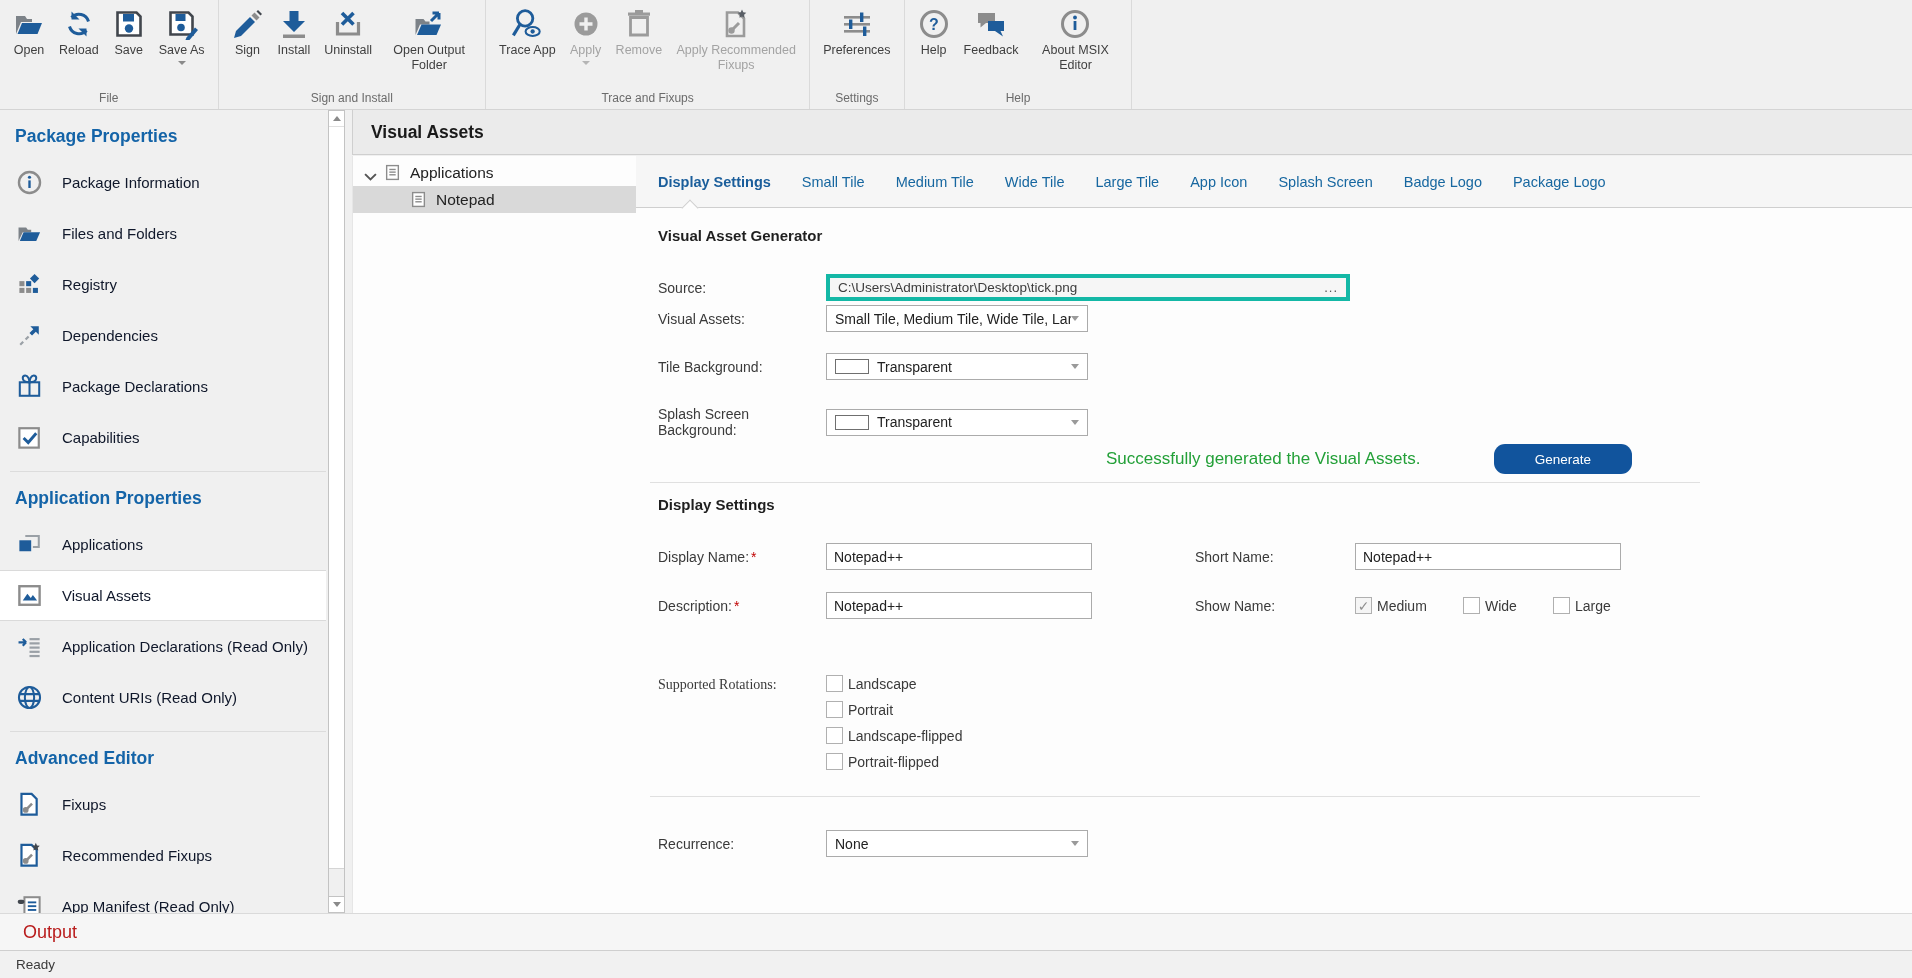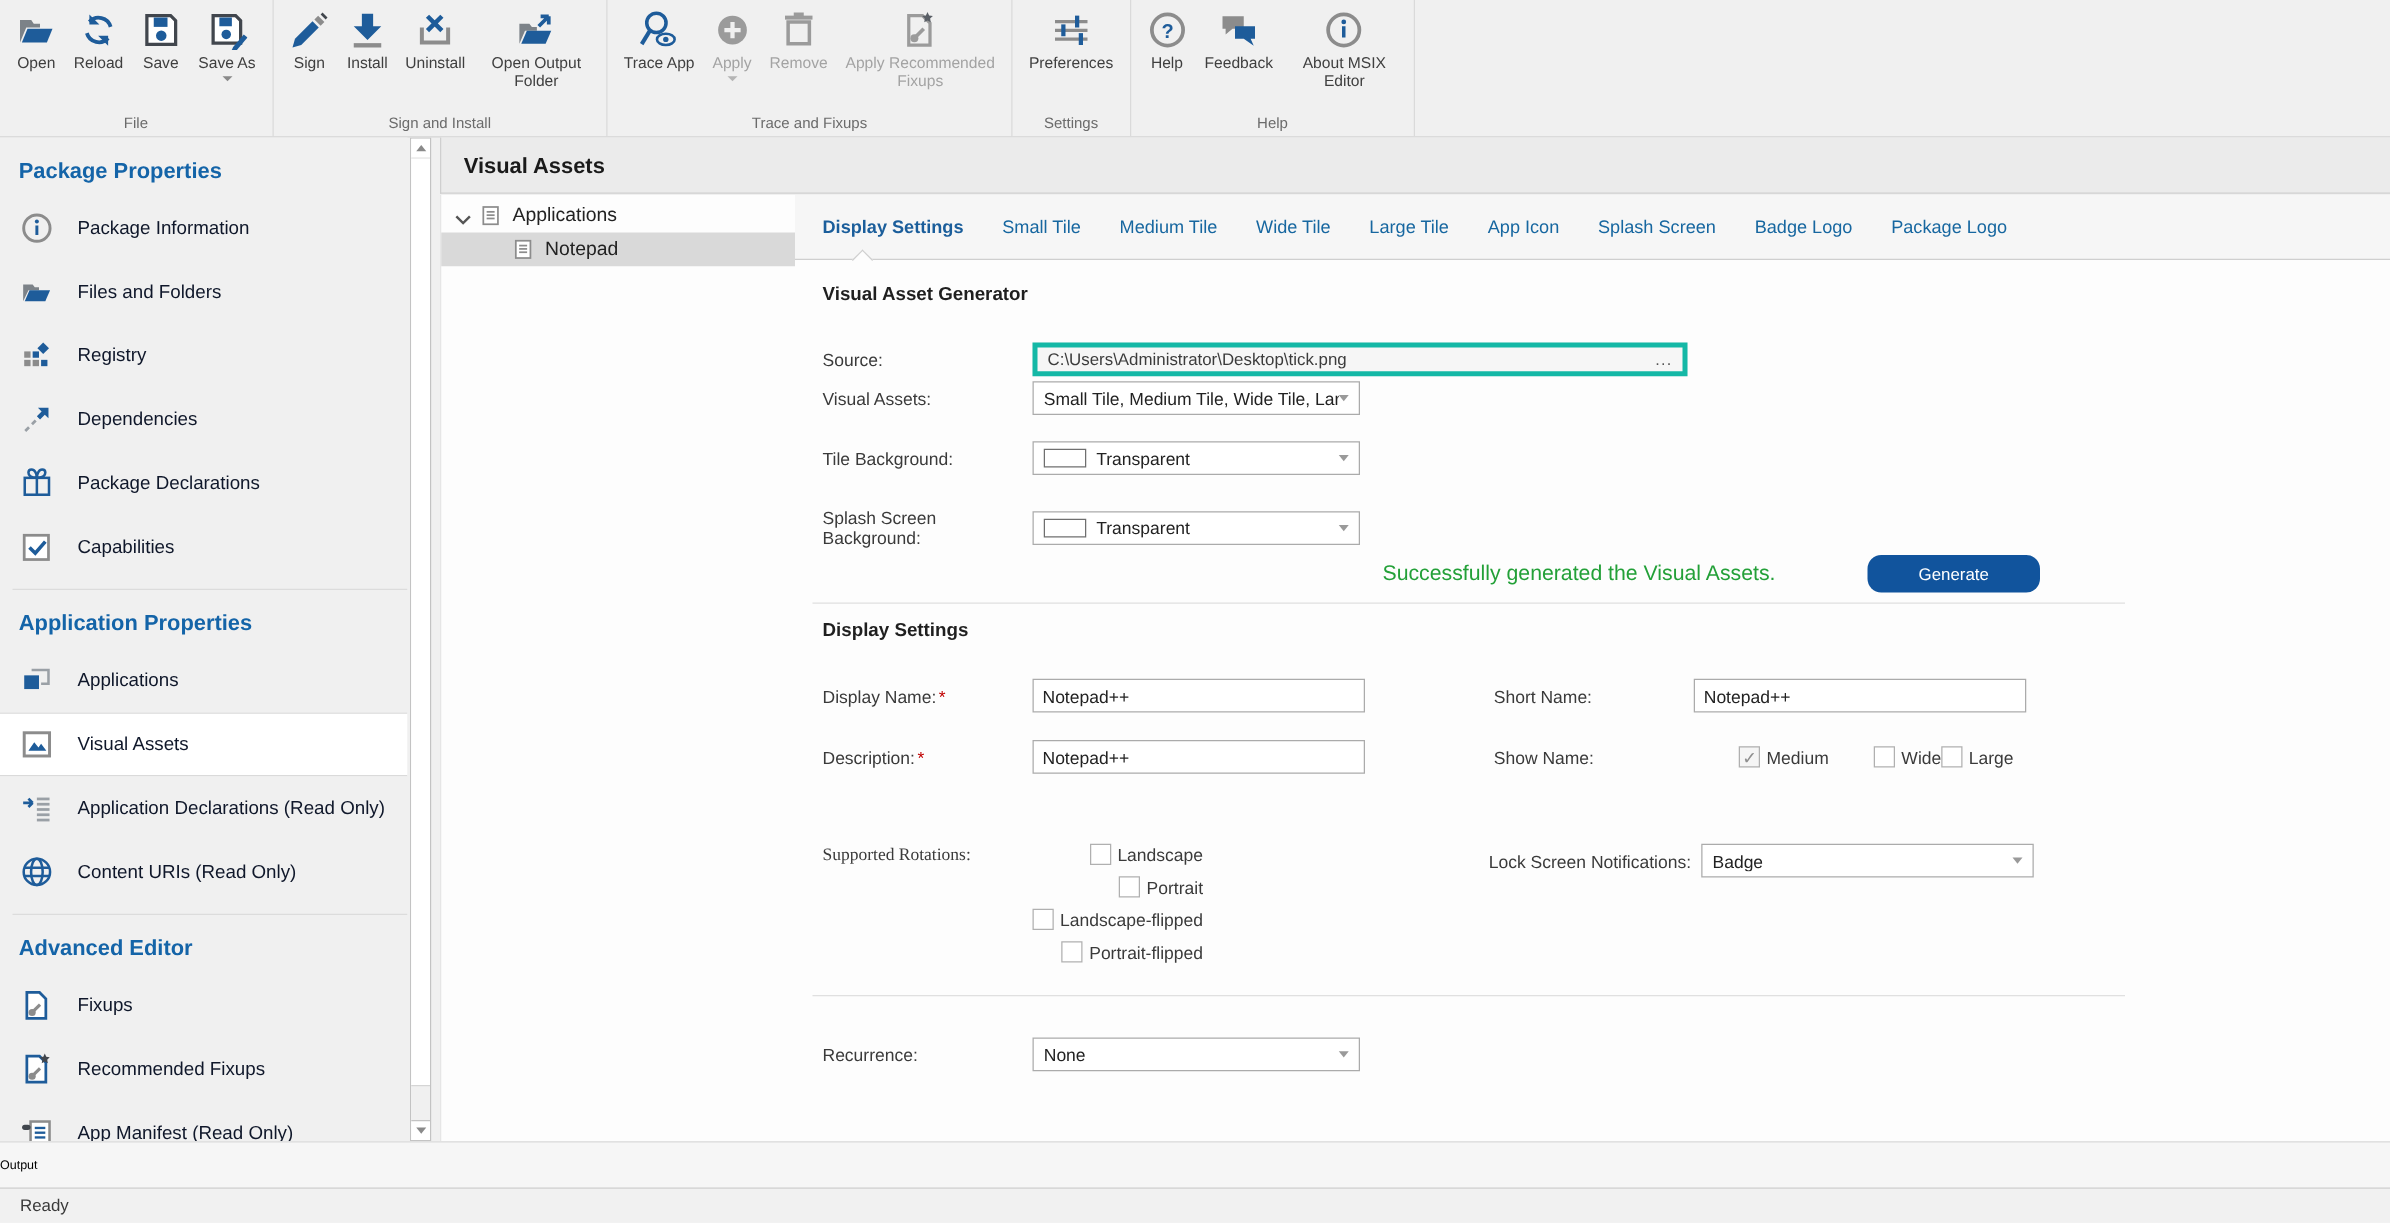--- a/index.html
+++ b/index.html
@@ -90,32 +90,32 @@
   .dd-arrow { margin-left:auto; width:0; height:0; border-left:4.5px solid transparent;
     border-right:4.5px solid transparent; border-top:5px solid #9a9a9a; }
   .swatch { width:34px; height:15px; background:#fff; border:1px solid #6f6f6f; margin-right:8px; flex:none; }
   .dd-val { white-space:nowrap; overflow:hidden; }
 
   .success { font-size:17px; color:#23a038; }
   .gen-btn { width:138px; height:30px; background:#11549d; color:#fff; font-size:13.5px;
     display:flex; align-items:center; justify-content:center; cursor:default;border-radius:11px; }
   .hdiv { height:1px; background:#e0e0e0; margin-left:-8px; margin-right:212px; }
 
-  .cb { display:flex; align-items:center; cursor:default;justify-content:flex-end; }
+  .cb { display:flex; align-items:center; cursor:default; }
   .cb .box { width:17px; height:17px; border:1px solid #b0b0b0; background:#fff; flex:none;
     display:flex; align-items:center; justify-content:center; font-size:14px; color:#8f8f8f; }
   .cb.checked .box { background:#f5f5f5; }
   .cb.checked .box::before { content:"\2713"; }
   .cb .cbl { font-size:14px; color:#3a3a3a; margin-left:5px; white-space:nowrap; }
   .cb-stack { display:flex; flex-direction:column; gap:9px; }
 
   
   #output-bar { position:absolute; left:0; top:913px; width:1912px; height:37px;
     background:#f6f6f6; border-top:1px solid #dadada; display:flex; align-items:center;
-    font-size:10px; color:#000000; }
+    padding-left:23px; font-size:18px; color:#b91c1c; }
   #status-bar { position:absolute; left:0; top:950px; width:1912px; height:28px;
     background:#f1f1f1; border-top:1px solid #cfcfcf; display:flex; align-items:center;
     padding-left:16px; font-size:13.5px; color:#3a3a3a; }
 </style>
 </head>
 <body>
 
 <div id="toolbar">
 
   <div class="tb-group">
@@ -554,27 +554,20 @@
         </label>
         <label class="cb">
           <span class="box"></span>
           <span class="cbl">Landscape-flipped</span>
         </label>
         <label class="cb">
           <span class="box"></span>
           <span class="cbl">Portrait-flipped</span>
         </label>
       </div>
-      <div style="position:absolute; left:533px; top:0; display:flex; align-items:center;">
-        <span class="rlabel" style="width:170px;">Lock Screen Notifications:</span>
-        <div class="dd w266">
-          <span class="dd-val">Badge</span>
-          <span class="dd-arrow"></span>
-        </div>
-      </div>
     </div>
 
     <div class="hdiv" style="margin-top:26px;"></div>
 
 
     <div class="frow" style="margin-top:33px;">
       <span class="flabel">Recurrence:</span>
       <div class="dd w262">
         <span class="dd-val">None</span>
         <span class="dd-arrow"></span>

